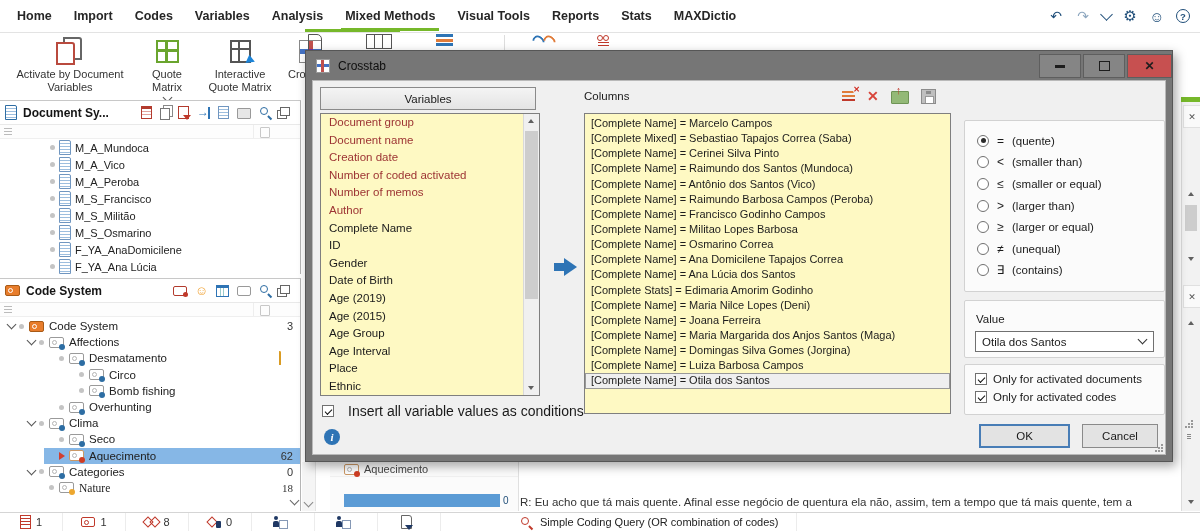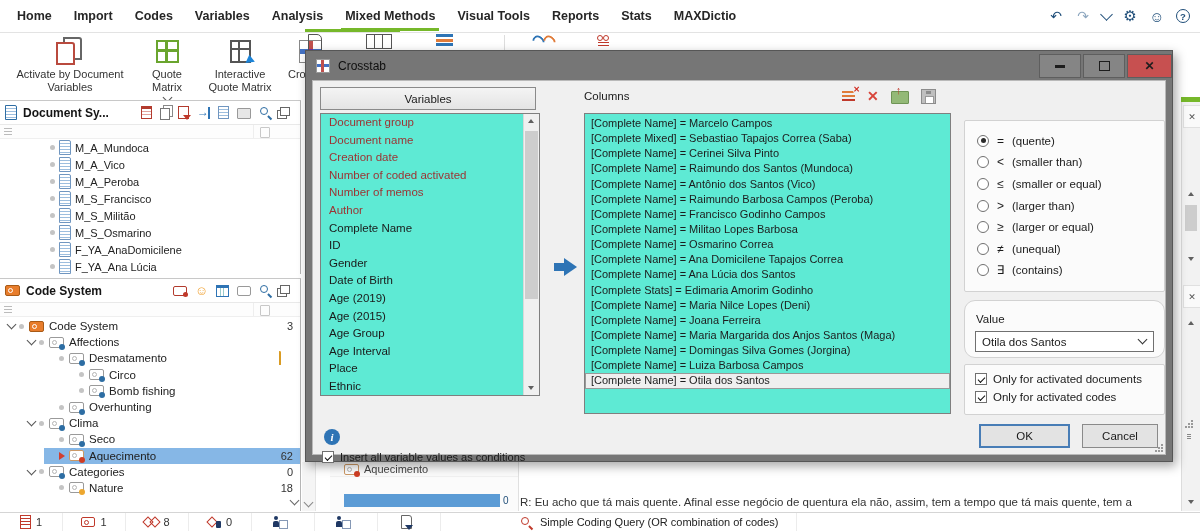--- a/index.html
+++ b/index.html
@@ -163,45 +163,45 @@
   .ctool{position:absolute;top:7px;display:flex;align-items:center;}
   .ctool .tico{margin-right:12px;position:relative;}
   .clear-columns-icon{width:13px;height:11px;background:linear-gradient(#e07b39 0 2px,transparent 2px 4px,#e07b39 4px 6px,transparent 6px 8px,#c0392b 8px 10px,transparent 10px);}
   .clear-columns-icon::after{content:"✕";position:absolute;right:-5px;top:-6px;font-size:8px;font-weight:bold;color:#d02b20;background:#f0f0f0;border-radius:50%;}
   .delete-icon{color:#d8453a;font-size:14px;font-weight:bold;line-height:12px;} .delete-icon::before{content:"✕";}
   .open-icon{width:16px;height:11px;background:#93b977;border:1px solid #6e9455;border-radius:1px;margin-top:3px;}
   .open-icon::after{content:"↑";position:absolute;left:4px;top:-8px;font-size:11px;font-weight:bold;color:#c0392b;}
   .save-icon{width:13px;height:13px;background:#bfbfbf;border:1px solid #8c8c8c;}
   .save-icon::before{content:"";position:absolute;left:3px;bottom:0;width:7px;height:6px;background:#fff;border:1px solid #999;border-bottom:none;}
   .save-icon::after{content:"";position:absolute;left:4px;top:1px;width:5px;height:3px;background:#8c8c8c;}
-  .listbox{position:absolute;background:#5eead4;border:1px solid #7f7f7f;box-sizing:border-box;overflow:hidden;}
+  .listbox{position:absolute;background:#fef9c3;border:1px solid #7f7f7f;box-sizing:border-box;overflow:hidden;}
   .vlist{left:7px;top:32px;width:220px;height:283px;}
   .vitem{height:17.6px;line-height:17.6px;padding-left:8px;font-size:11.5px;color:#1a1a1a;white-space:nowrap;}
   .vitem.sys{color:#9c3333;}
   .vscroll{position:absolute;right:0;top:0;bottom:0;width:15px;background:#f0f0f0;border-left:1px solid #d9d9d9;}
   .vscroll .tri-up{position:absolute;left:4px;top:5px;}
   .vscroll .tri-down{position:absolute;left:4px;bottom:5px;}
   .vscroll .thumb{position:absolute;left:1px;top:17px;width:13px;height:168px;background:#cdcdcd;}
   .clist{left:271px;top:32px;width:367px;height:301px;padding-top:2px;}
   .citem{height:15.15px;line-height:15.15px;padding-left:6px;font-size:11px;color:#1c1c1c;white-space:nowrap;}
   .citem.selected{background:#efefef;outline:1px solid #999;outline-offset:-1px;}
-  .insert-row{position:absolute;left:9px;top:322px;display:flex;align-items:center;gap:6px;font-size:11px;color:#1a1a1a;margin-top:48px;}
+  .insert-row{position:absolute;left:9px;top:322px;display:flex;align-items:center;gap:14px;font-size:14px;color:#1a1a1a;}
   .info-icon{position:absolute;left:11px;top:348px;width:16px;height:16px;border-radius:50%;background:#2e74b5;color:#fff;font-size:11px;font-weight:bold;font-family:"Liberation Serif",serif;display:flex;align-items:center;justify-content:center;font-style:italic;}
   .xfer{position:absolute;left:241px;top:177px;width:24px;height:18px;}
   .xfer::before{content:"";position:absolute;left:0;top:5px;width:10px;height:8px;background:#2e74b5;}
   .xfer::after{content:"";position:absolute;left:10px;top:0;width:0;height:0;border-top:9px solid transparent;border-bottom:9px solid transparent;border-left:13px solid #2e74b5;}
   .group{position:absolute;background:#fbfbfb;border:1px solid #d2d2d2;border-radius:2px;box-sizing:border-box;}
   .opgroup{left:651px;top:39px;width:201px;height:172px;padding-top:9px;}
   .oprow{display:flex;align-items:center;gap:7px;height:21.6px;margin-left:12px;font-size:11.5px;color:#1a1a1a;}
   .opsym{min-width:9px;font-size:12px;text-align:center;}
   .radio{width:12px;height:12px;border:1px solid #707070;border-radius:50%;background:#fff;position:relative;flex:none;box-sizing:border-box;}
   .radio.checked::after{content:"";position:absolute;left:2.5px;top:2.5px;right:2.5px;bottom:2.5px;background:#2b2b2b;border-radius:50%;}
   .cb{width:12px;height:12px;border:1px solid #707070;background:#fff;position:relative;flex:none;box-sizing:border-box;}
   .cb.checked::after{content:"";position:absolute;left:2px;top:2.5px;width:6px;height:3px;border-left:1.7px solid #111;border-bottom:1.7px solid #111;transform:rotate(-45deg);}
-  .valgroup{left:651px;top:219px;width:201px;height:58px;border-radius:11px;}
+  .valgroup{left:651px;top:219px;width:201px;height:58px;}
   .val-label{position:absolute;left:11px;top:12px;font-size:11.5px;color:#1a1a1a;}
   .combo{position:absolute;left:10px;right:10px;top:30px;height:21px;background:#fff;border:1px solid #707070;box-sizing:border-box;display:flex;align-items:center;padding-left:6px;font-size:11.5px;color:#1a1a1a;}
   .combo .chev{position:absolute;right:7px;top:7px;border-color:#333;}
   .cbgroup{left:651px;top:283px;width:201px;height:51px;padding-top:8px;}
   .cbrow{display:flex;align-items:center;gap:6px;margin:0 0 6px 10px;font-size:11.5px;color:#1a1a1a;}
   .btn{position:absolute;height:24px;background:#e3e3e3;font-size:11.5px;color:#1a1a1a;display:flex;align-items:center;justify-content:center;box-sizing:border-box;}
   .btn-ok{left:666px;top:343px;width:91px;border:2px solid #487db6;}
   .btn-cancel{left:769px;top:343px;width:76px;border:1px solid #8a8a8a;}
   .grip{position:absolute;right:2px;bottom:2px;width:8px;height:8px;background:
     radial-gradient(circle at 1px 7px,#9a9a9a 1px,transparent 1.2px),
@@ -541,21 +541,21 @@
     <span class="dotslot">
       <span class="actdot"></span>
 
     </span>
     <span class="codetag tag-blue"></span>
     <span class="tlabel">Categories</span>
     <span class="memoslot"></span>
     <span class="count">0</span>
   </div>
 
-  <div class="trow" style="padding-left: 46px;">
+  <div class="trow" style="padding-left: 36px; font-family: Liberation Serif, serif;">
     <span class="chevslot">
             <span class="chev" style="visibility: hidden;"></span>
           </span>
     <span class="dotslot">
       <span class="actdot"></span>
 
     </span>
     <span class="codetag tag-yellow"></span>
     <span class="tlabel">Nature</span>
     <span class="memoslot"></span>

